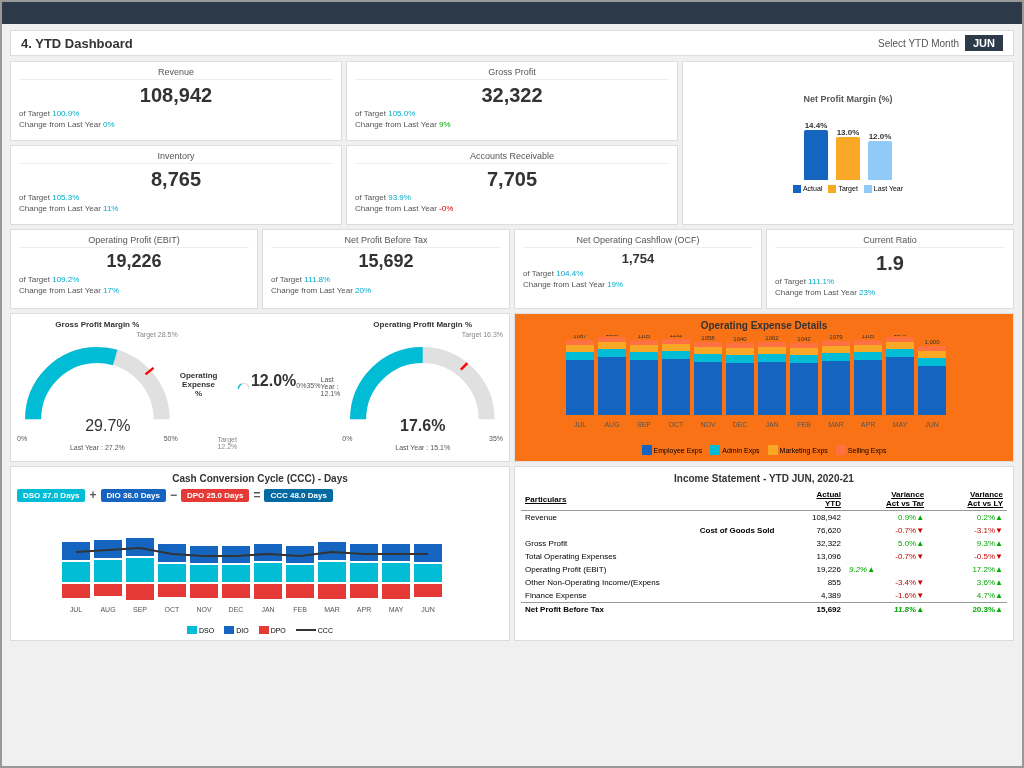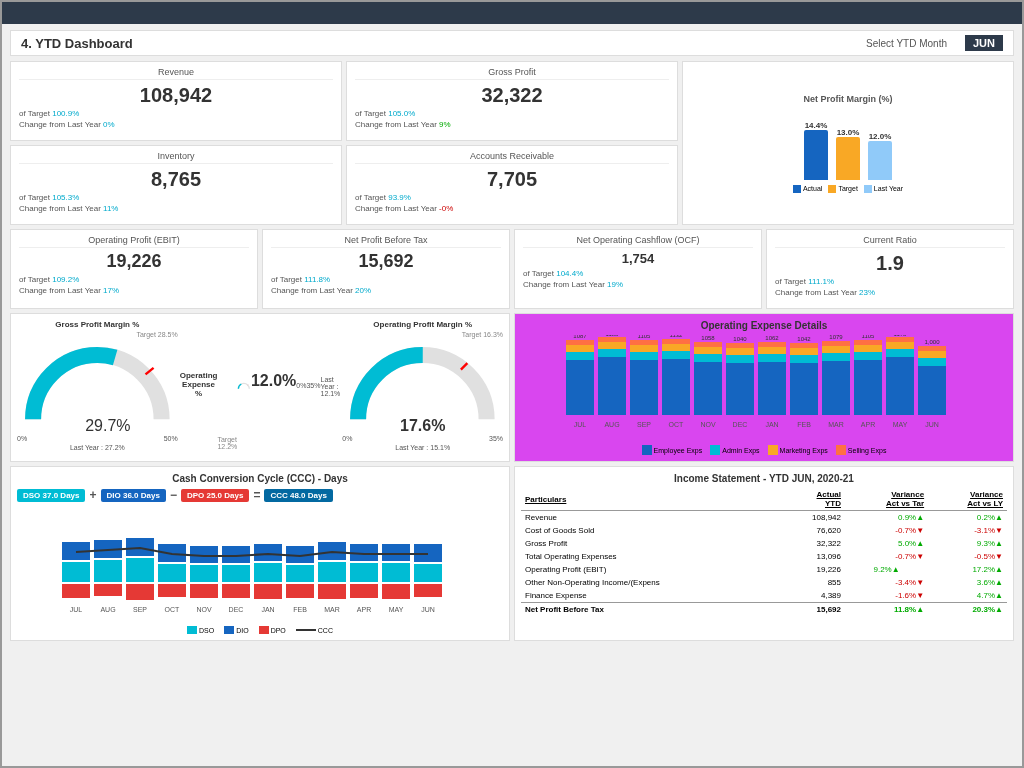--- a/index.html
+++ b/index.html
@@ -2,21 +2,21 @@
 <html><head>
   <meta charset="utf-8">
   <style>
     * { box-sizing: border-box; margin: 0; padding: 0; }
     body { font-family: Arial, sans-serif; background: #d0d0d0; display: flex; justify-content: center; align-items: center; min-height: 100vh; }
     .dashboard-wrapper { width: 1024px; height: 768px; background: #f0f0f0; border: 2px solid #999; overflow: hidden; }
     .top-bar { background: #2d3a4a; height: 22px; width: 100%; }
     .dashboard-container { padding: 6px 8px; background: #f0f0f0; height: calc(768px - 22px); overflow: hidden; }
     .dashboard-title-bar { display: flex; justify-content: space-between; align-items: center; background: white; padding: 4px 10px; margin-bottom: 5px; border: 1px solid #ddd; }
     .dashboard-title { font-size: 13px; font-weight: bold; color: #333; }
-    .ytd-selector { display: flex; align-items: center; gap: 18px; justify-content: flex-end; }
+    .ytd-selector { display: flex; align-items: center; gap: 6px; justify-content: flex-end; }
     .ytd-label { font-size: 10px; color: #555; }
     .ytd-value { background: #2d3a4a; color: white; padding: 2px 8px; font-size: 11px; font-weight: bold; }
     .kpi-card { background: white; border: 1px solid #ddd; padding: 5px 8px; min-height: 80px; }
     .kpi-card.span2 { grid-column: span 2; }
     .kpi-title { font-size: 9px; color: #555; text-align: center; border-bottom: 1px solid #eee; padding-bottom: 2px; margin-bottom: 3px; }
     .kpi-value { font-size: 20px; font-weight: bold; color: #333; text-align: center; line-height: 1.2; }
     .kpi-meta { font-size: 8px; color: #555; margin-top: 2px; }
     .kpi-meta span.cyan { color: #00aacc; }
     .kpi-meta span.green { color: #00aa00; }
     .kpi-meta span.red { color: #cc0000; }
@@ -173,21 +173,21 @@
             <div style="display:flex;justify-content:space-between;width:100%;font-size:7px;color:#555;">
                 <span>0%</span>
                 <span>35%</span>
               </div>
             <div style="font-size:7px;color:#555;margin-top:2px;">Last Year : 15.1%</div>
           </div>
 
         </div>
       </div>
 
-      <div style="background:#d946ef;border:1px solid #ddd;padding:6px;">
+      <div style="background:#f97316;border:1px solid #ddd;padding:6px;">
         <div style="font-size:10px;font-weight:bold;color:#333;text-align:center;margin-bottom:4px;">Operating Expense Details</div>
         <div style="position:relative;height:110px;">
           <svg width="100%" height="110" viewBox="0 0 400 110">
 
             <g id="bars">
 
               <rect x="2" y="25" width="28" height="55" fill="#1565c0"></rect>
                 <rect x="2" y="17" width="28" height="8" fill="#00bcd4"></rect>
                 <rect x="2" y="10" width="28" height="7" fill="#f9a825"></rect>
                 <rect x="2" y="5" width="28" height="5" fill="#ff7043"></rect>
@@ -397,59 +397,59 @@
             </tr>
           </thead>
           <tbody id="income-tbody">
           <tr>
                 <td style="padding: 2px 4px; text-align: left;">Revenue</td>
                 <td style="padding: 2px 4px; text-align: right;">108,942</td>
                 <td style="padding: 2px 4px; text-align: right; color: rgb(0, 170, 0);">0.9%▲</td>
                 <td style="padding: 2px 4px; text-align: right; color: rgb(0, 170, 0);">0.2%▲</td>
               </tr>
               <tr>
-                <td style="padding: 2px 4px; text-align: left;">Cost of Goods Sold</td>
+                <td style="padding: 2px 4px; text-align: right; font-weight: bold;">Cost of Goods Sold</td>
                 <td style="padding: 2px 4px; text-align: right; margin-top: 12px;">76,620</td>
                 <td style="padding: 2px 4px; text-align: right; color: rgb(204, 0, 0);">-0.7%▼</td>
                 <td style="padding: 2px 4px; text-align: right; color: rgb(204, 0, 0);">-3.1%▼</td>
               </tr>
               <tr>
                 <td style="padding: 2px 4px; text-align: left;">Gross Profit</td>
                 <td style="padding: 2px 4px; text-align: right;">32,322</td>
                 <td style="padding: 2px 4px; text-align: right; color: rgb(0, 170, 0);">5.0%▲</td>
                 <td style="padding: 2px 4px; text-align: right; color: rgb(0, 170, 0);">9.3%▲</td>
               </tr>
               <tr>
                 <td style="padding: 2px 4px; text-align: left;">Total Operating Expenses</td>
                 <td style="padding: 2px 4px; text-align: right; margin-top: 32px;">13,096</td>
                 <td style="padding: 2px 4px; text-align: right; color: rgb(204, 0, 0);">-0.7%▼</td>
                 <td style="padding: 2px 4px; text-align: right; color: rgb(204, 0, 0);">-0.5%▼</td>
               </tr>
               <tr>
                 <td style="padding: 2px 4px; text-align: left;">Operating Profit (EBIT)</td>
                 <td style="padding: 2px 4px; text-align: right;">19,226</td>
-                <td style="padding: 2px 4px; text-align: center; color: rgb(0, 170, 0);">9.2%▲</td>
+                <td style="padding: 2px 4px; text-align: left; color: rgb(0, 170, 0); font-style: italic;">9.2%▲</td>
                 <td style="padding: 2px 4px; text-align: right; color: rgb(0, 170, 0);">17.2%▲</td>
               </tr>
               <tr>
                 <td style="padding: 2px 4px; text-align: left;">Other Non-Operating Income/(Expens</td>
                 <td style="padding: 2px 4px; text-align: right;">855</td>
                 <td style="padding: 2px 4px; text-align: right; color: rgb(204, 0, 0);">-3.4%▼</td>
                 <td style="padding: 2px 4px; text-align: right; color: rgb(0, 170, 0);">3.6%▲</td>
               </tr>
               <tr>
                 <td style="padding: 2px 4px; text-align: left;">Finance Expense</td>
                 <td style="padding: 2px 4px; text-align: right;">4,389</td>
                 <td style="padding: 2px 4px; text-align: right; color: rgb(204, 0, 0);">-1.6%▼</td>
                 <td style="padding: 2px 4px; text-align: right; color: rgb(0, 170, 0);">4.7%▲</td>
               </tr>
               <tr style="font-weight: bold; border-top: 1px solid rgb(153, 153, 153);">
                 <td style="padding: 2px 4px; text-align: left;">Net Profit Before Tax</td>
                 <td style="padding: 2px 4px; text-align: right;">15,692</td>
-                <td style="padding: 2px 4px; text-align: right; color: rgb(0, 170, 0);">11.8%▲</td>
+                <td style="padding: 2px 4px; text-align: right; color: rgb(0, 170, 0); font-style: italic;">11.8%▲</td>
                 <td style="padding: 2px 4px; text-align: right; color: rgb(0, 170, 0);">20.3%▲</td>
               </tr>
             </tbody>
         </table>
       </div>
 
     </div>
 
   </div>
 </div>

